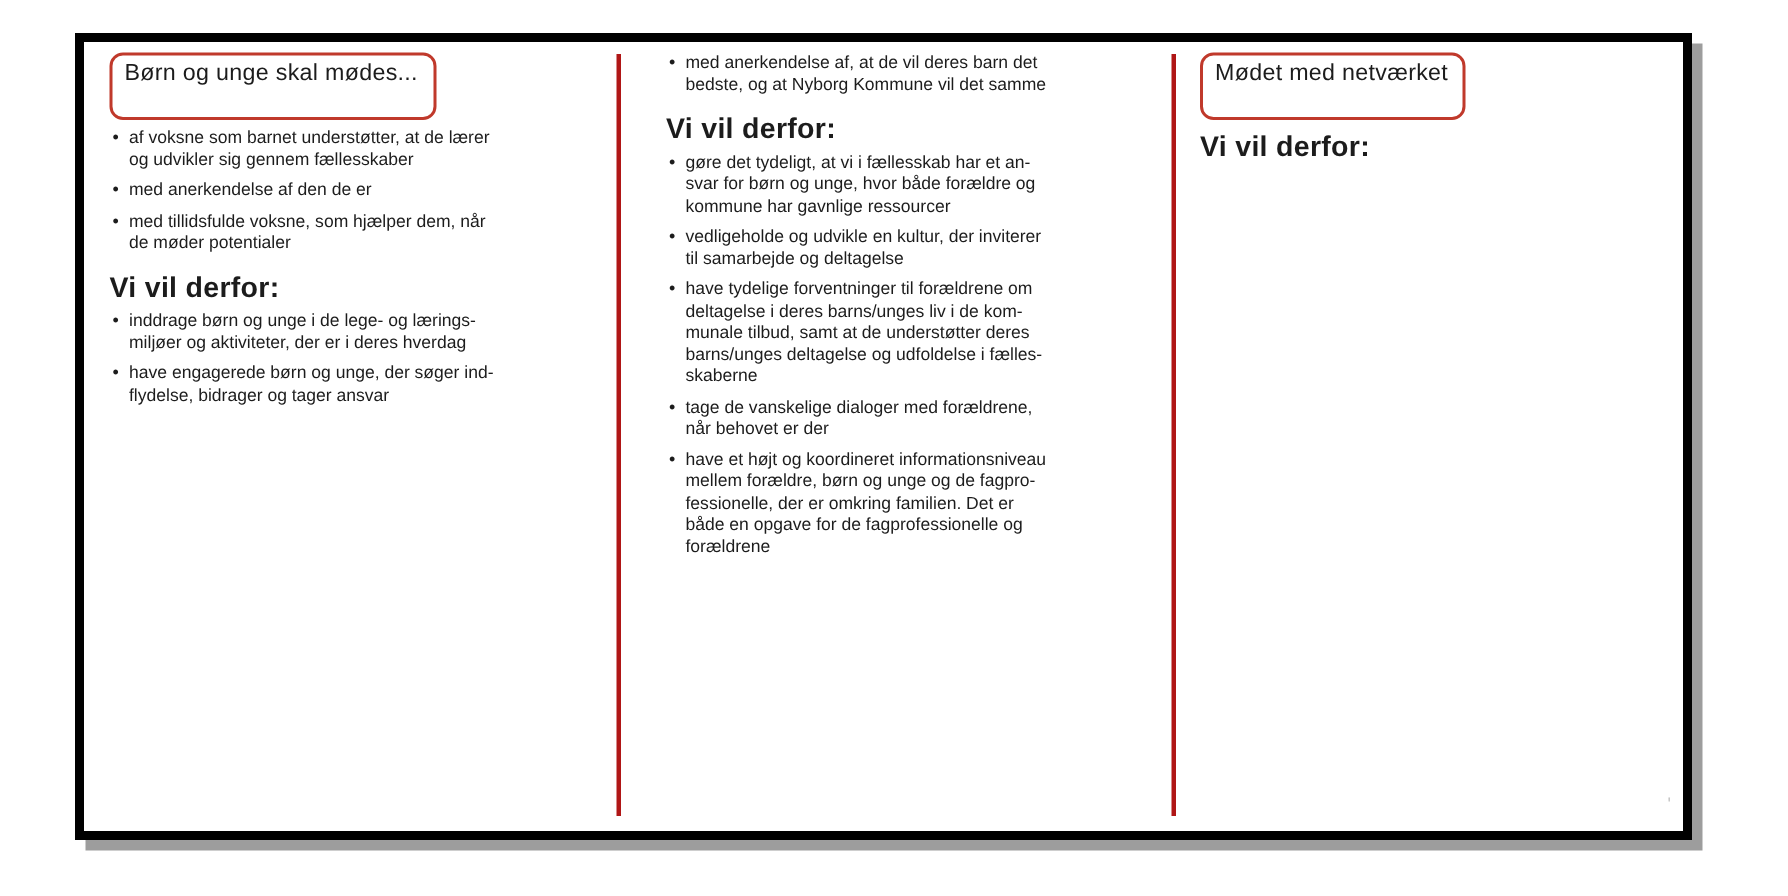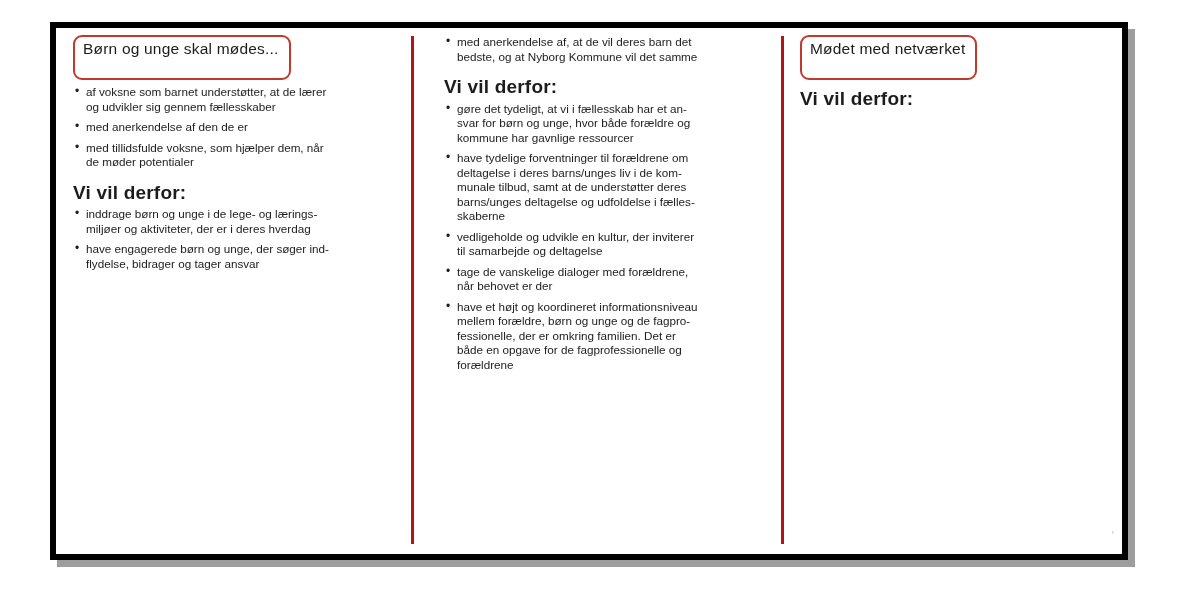--- a/index.html
+++ b/index.html
@@ -120,27 +120,27 @@
     <section class="col col-2">
       <ul class="bullets">
         <li>med anerkendelse af, at de vil deres barn det
 bedste, og at Nyborg Kommune vil det samme</li>
       </ul>
       <h3 class="sub">Vi vil derfor:</h3>
       <ul class="bullets">
         <li>gøre det tydeligt, at vi i fællesskab har et an-
 svar for børn og unge, hvor både forældre og
 kommune har gavnlige ressourcer</li>
+        <li>vedligeholde og udvikle en kultur, der inviterer
+til samarbejde og deltagelse</li>
         <li>have tydelige forventninger til forældrene om
 deltagelse i deres barns/unges liv i de kom-
 munale tilbud, samt at de understøtter deres
 barns/unges deltagelse og udfoldelse i fælles-
 skaberne</li>
-        <li>vedligeholde og udvikle en kultur, der inviterer
-til samarbejde og deltagelse</li>
         <li>tage de vanskelige dialoger med forældrene,
 når behovet er der</li>
         <li>have et højt og koordineret informationsniveau
 mellem forældre, børn og unge og de fagpro-
 fessionelle, der er omkring familien. Det er
 både en opgave for de fagprofessionelle og
 forældrene</li>
       </ul>
     </section>
 

